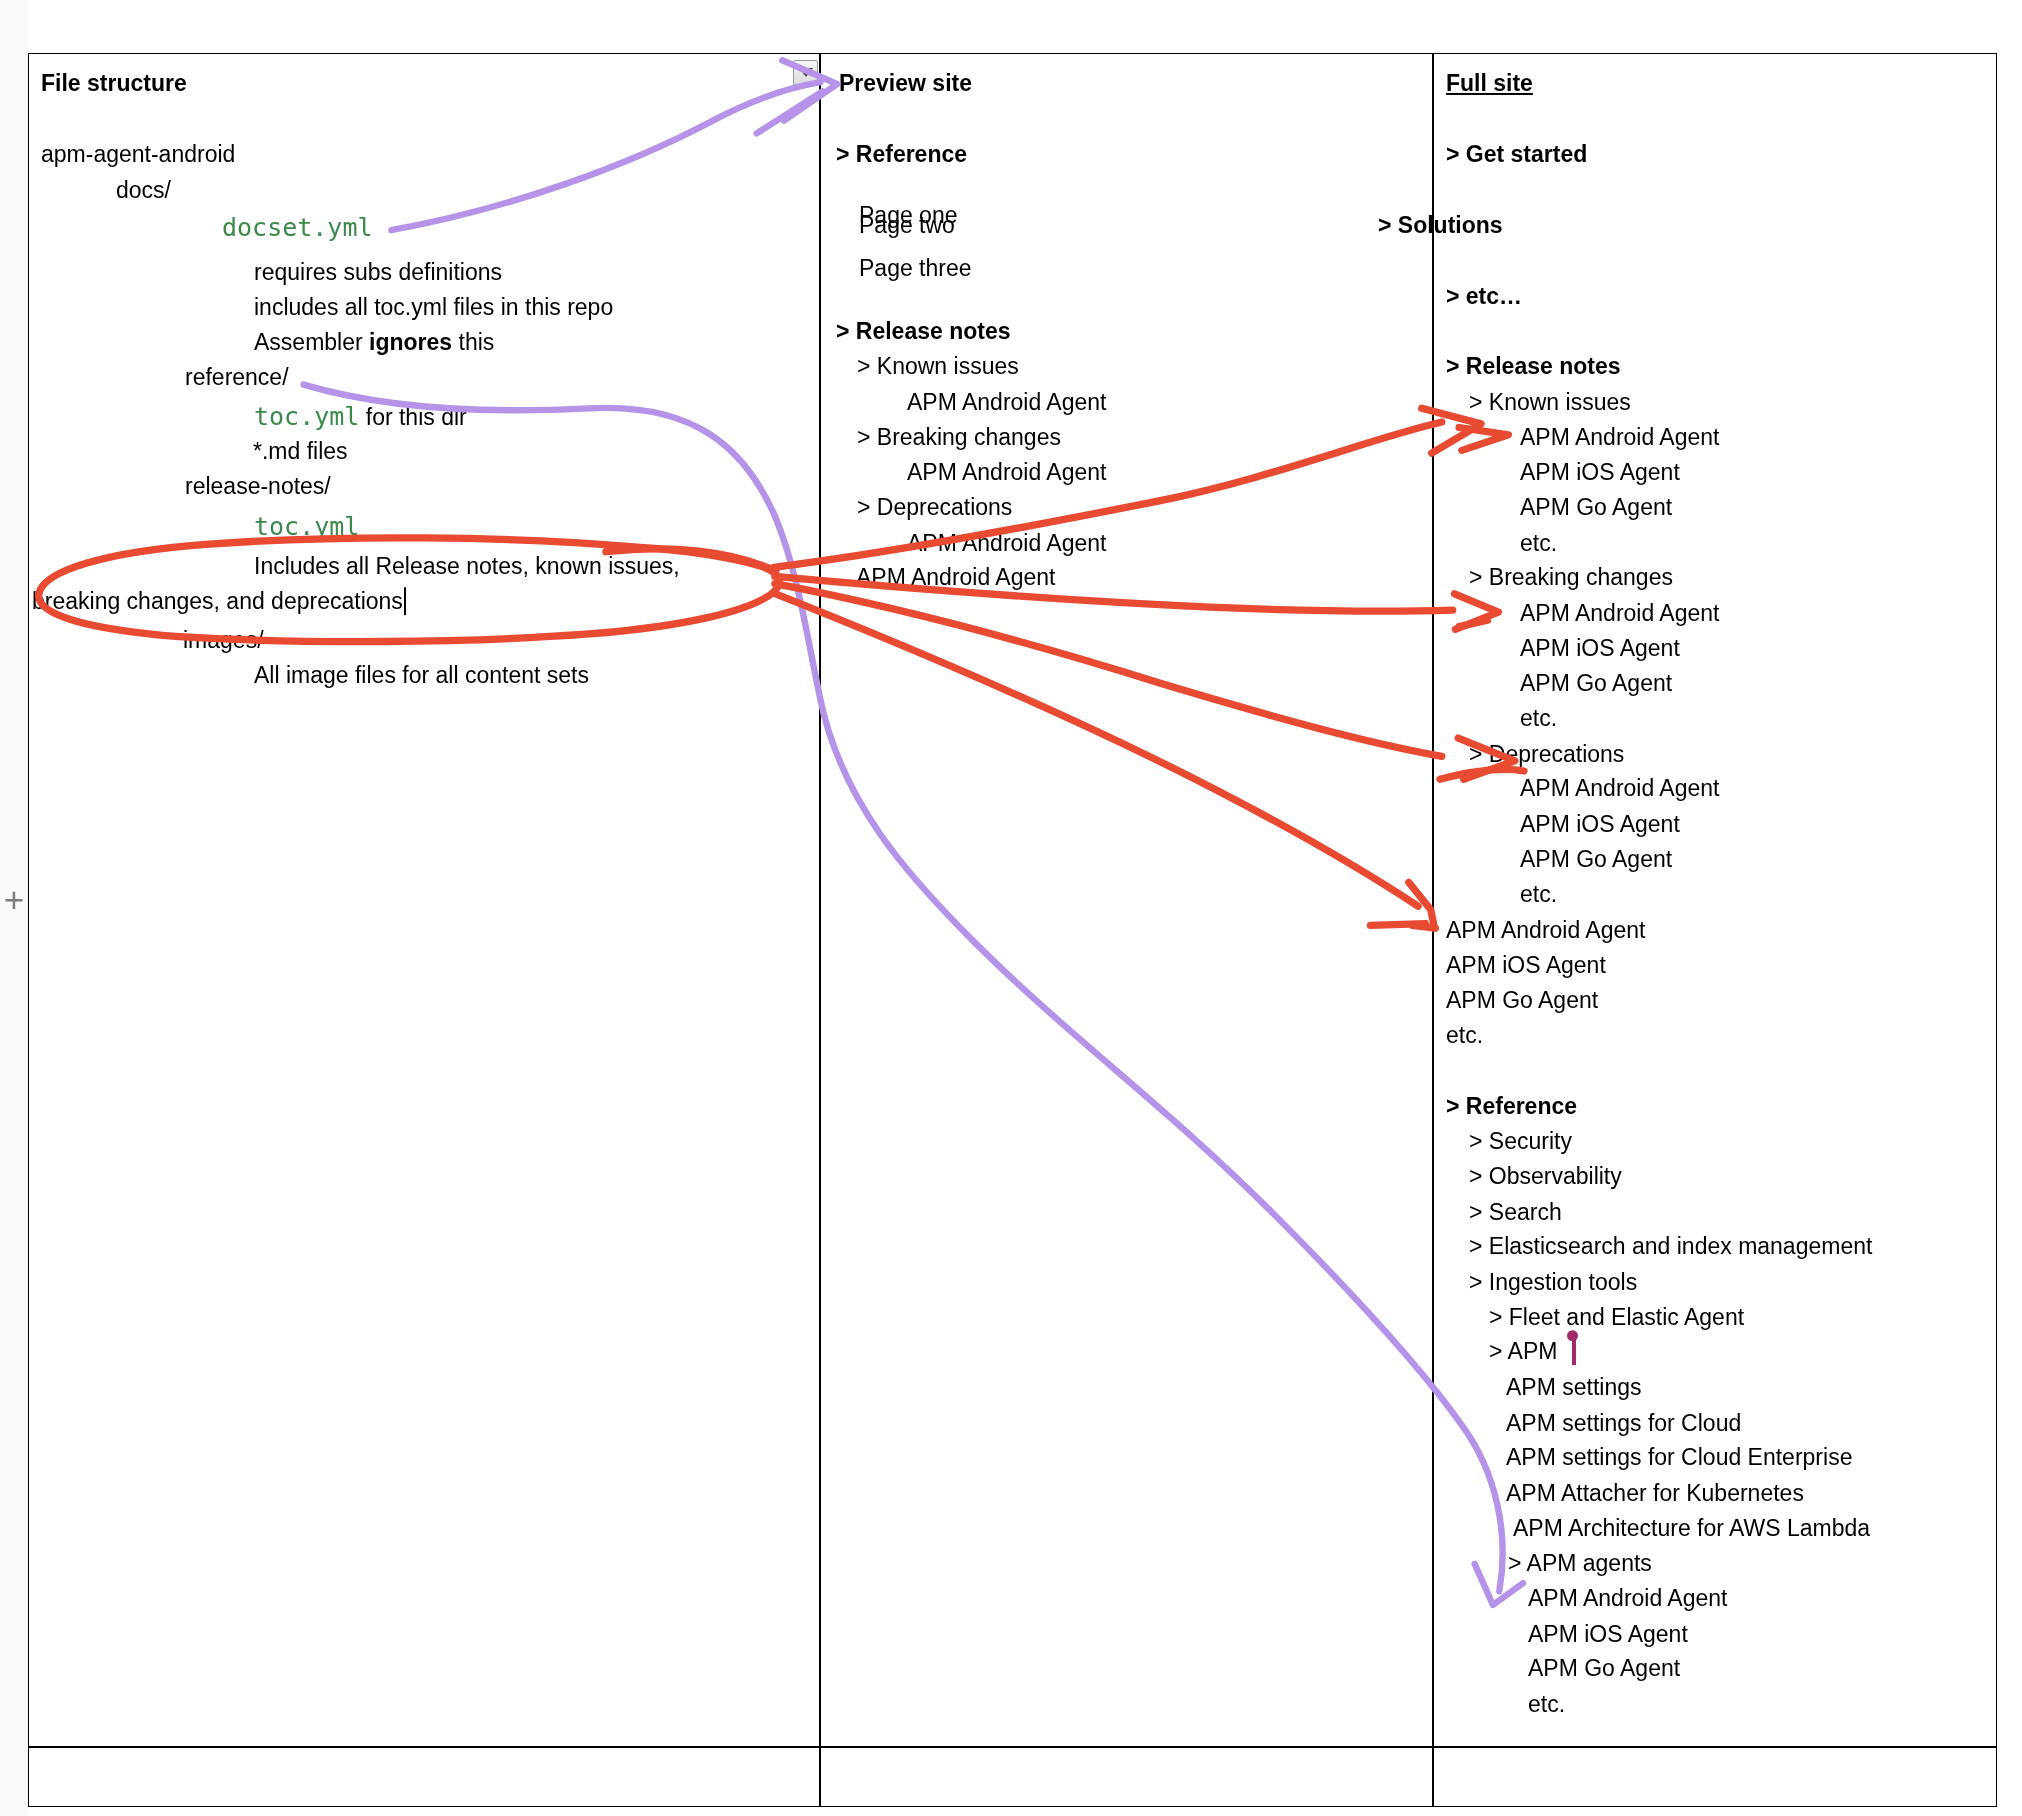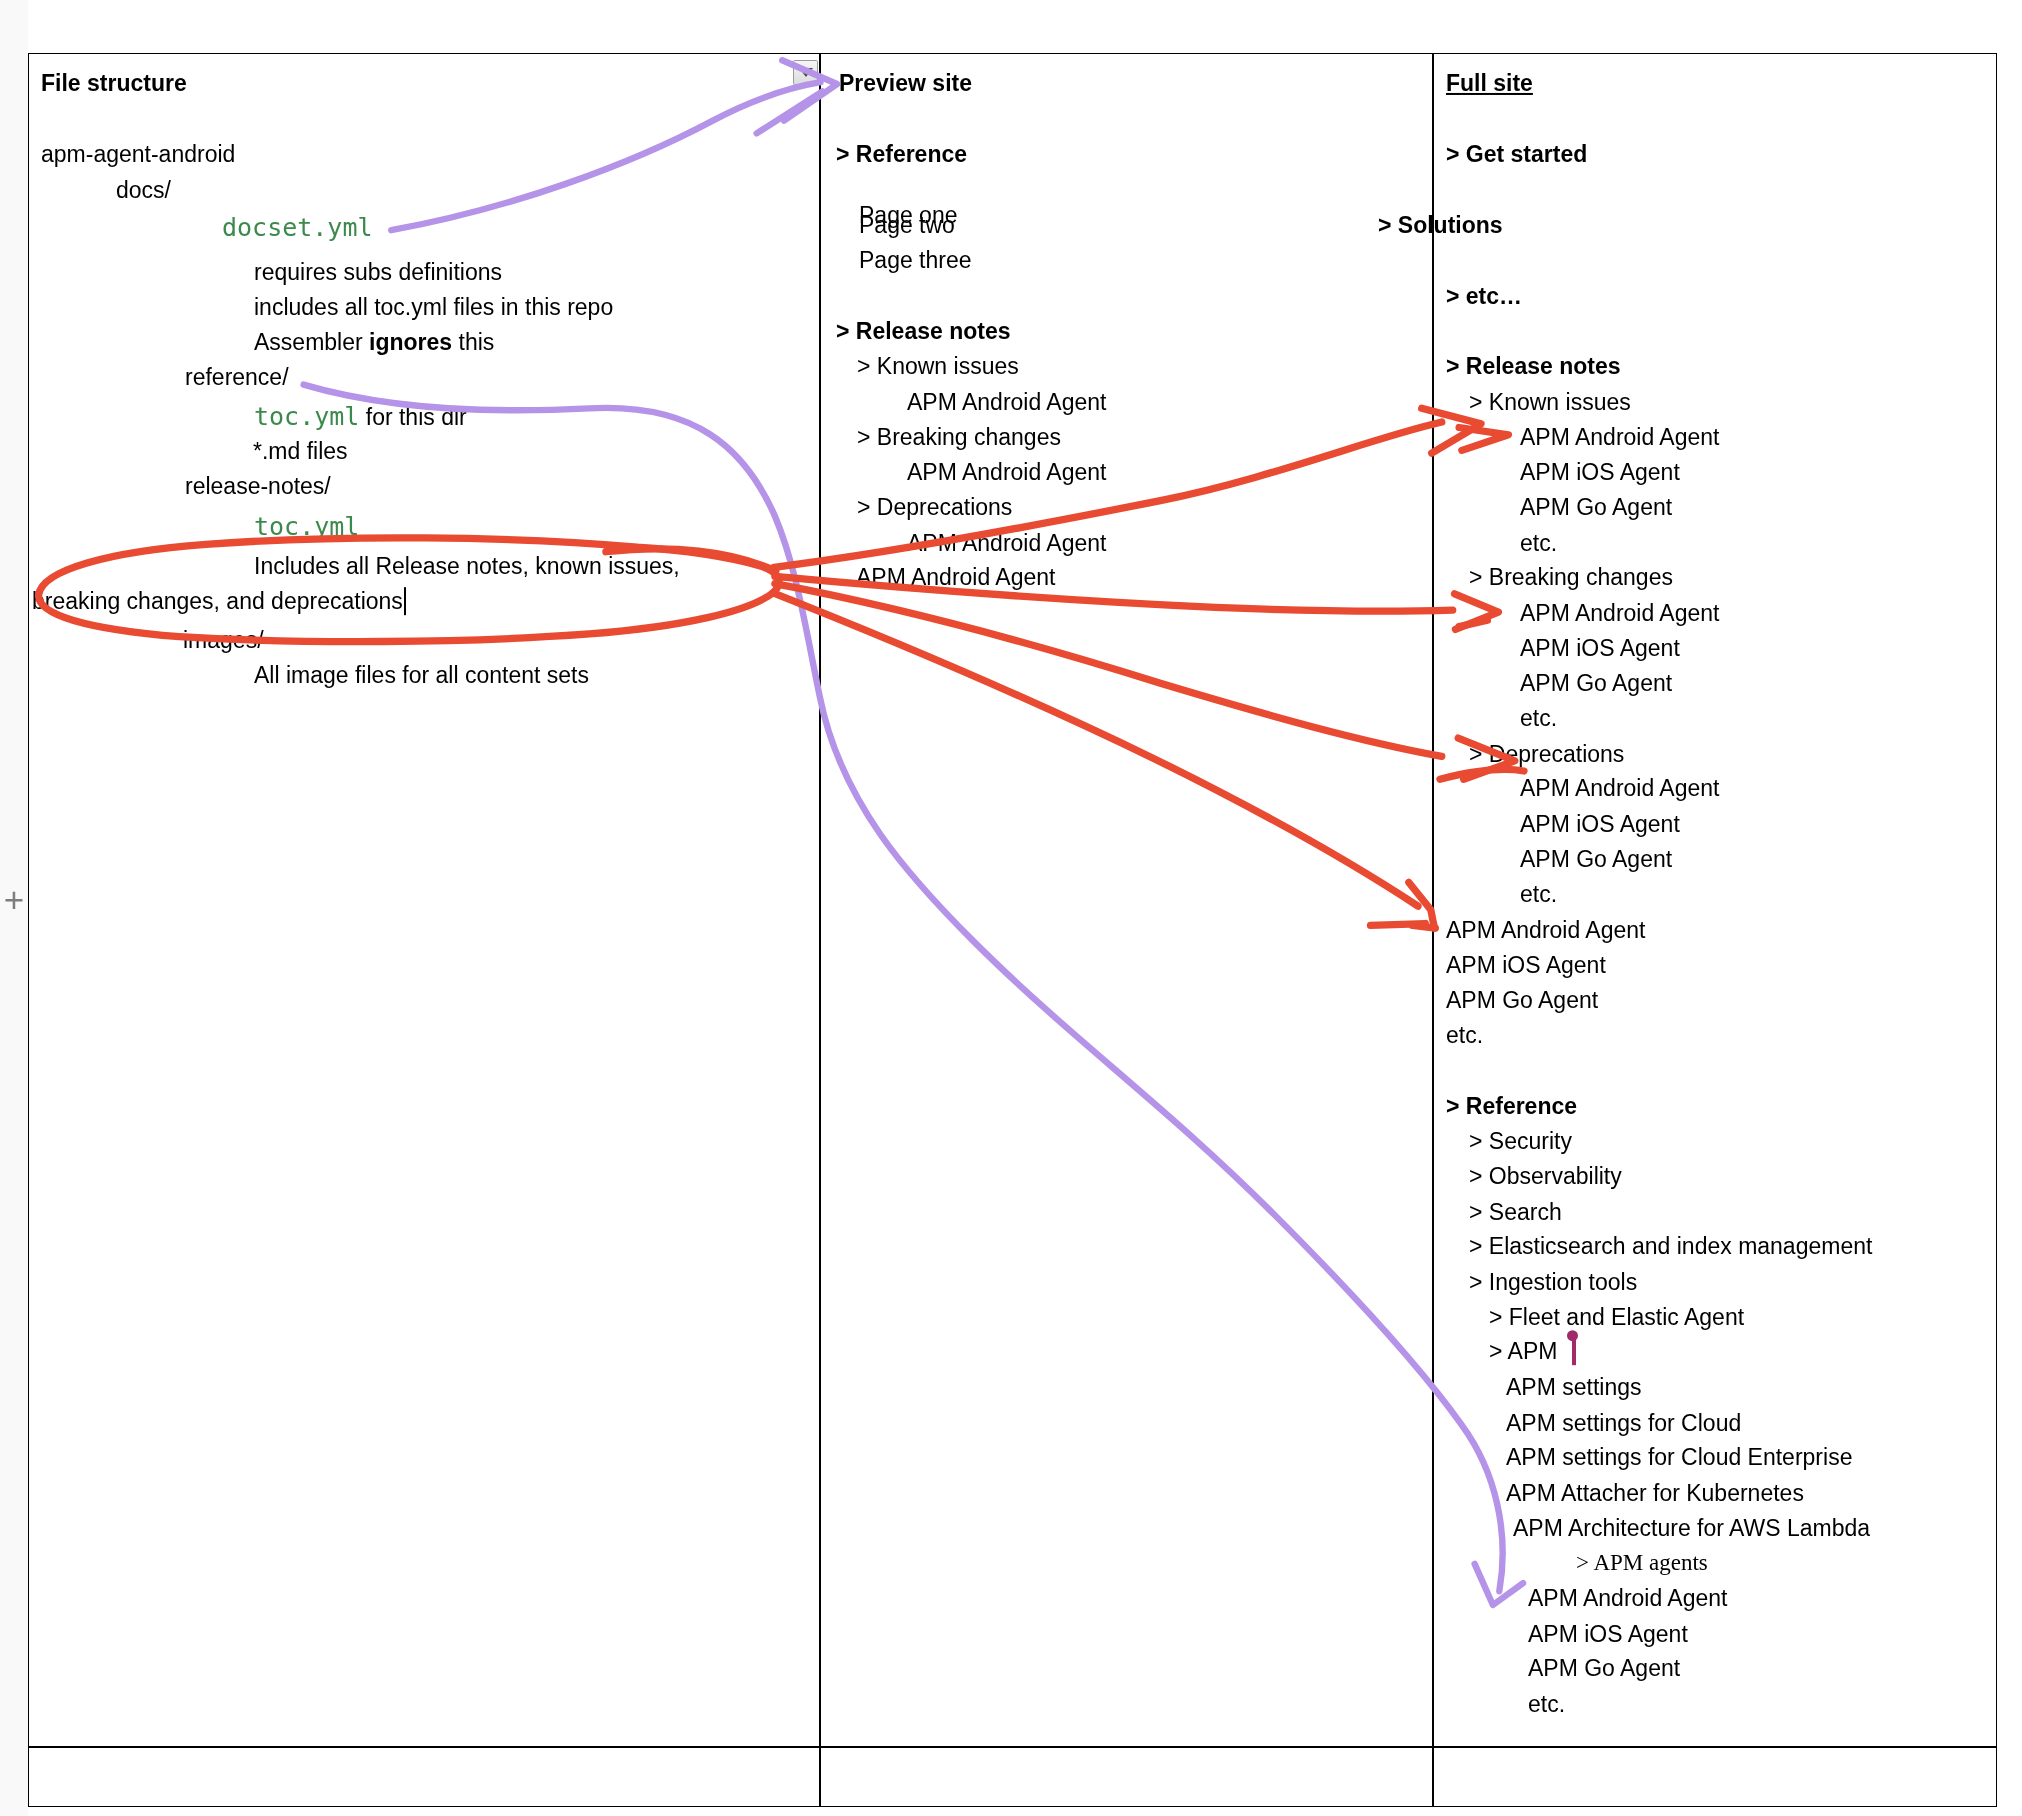--- a/index.html
+++ b/index.html
@@ -63,21 +63,21 @@
       <div class="doc-line" style="left: 185px; top: 487px;"><span>release-notes/</span></div>
       <div class="doc-line" style="left: 254px; top: 527px;"><span class="seg-c">toc.yml</span></div>
       <div class="doc-line" style="left: 254px; top: 567px;"><span>Includes all Release notes, known issues,</span></div>
       <div class="doc-line" style="left: 32px; top: 603px;"><span>breaking changes, and deprecations</span><span class="caret"></span></div>
       <div class="doc-line" style="left: 183px; top: 641px;"><span>images/</span></div>
       <div class="doc-line" style="left: 254px; top: 676px;"><span>All image files for all content sets</span></div>
       <div class="doc-line" style="left: 839px; top: 84px;"><span class="seg-b">Preview site</span></div>
       <div class="doc-line" style="left: 836px; top: 155px;"><span class="seg-b">&gt; Reference</span></div>
       <div class="doc-line" style="left: 859px; top: 191px; margin-top: 25px;"><span>Page one</span></div>
       <div class="doc-line" style="left: 859px; top: 226px;"><span>Page two</span></div>
-      <div class="doc-line" style="left: 859px; top: 261px;"><span>Page three</span></div>
+      <div class="doc-line" style="left: 859px; top: 269px;"><span>Page three</span></div>
       <div class="doc-line" style="left: 836px; top: 332px;"><span class="seg-b">&gt; Release notes</span></div>
       <div class="doc-line" style="left: 857px; top: 367px;"><span>&gt; Known issues</span></div>
       <div class="doc-line" style="left: 907px; top: 403px;"><span>APM Android Agent</span></div>
       <div class="doc-line" style="left: 857px; top: 438px;"><span>&gt; Breaking changes</span></div>
       <div class="doc-line" style="left: 907px; top: 473px;"><span>APM Android Agent</span></div>
       <div class="doc-line" style="left: 857px; top: 508px;"><span>&gt; Deprecations</span></div>
       <div class="doc-line" style="left: 907px; top: 544px;"><span>APM Android Agent</span></div>
       <div class="doc-line" style="left: 856px; top: 578px;"><span>APM Android Agent</span></div>
       <div class="doc-line" style="left: 1446px; top: 84px; text-decoration: underline;"><span class="seg-b">Full site</span></div>
       <div class="doc-line" style="left: 1446px; top: 155px;"><span class="seg-b">&gt; Get started</span></div>
@@ -109,21 +109,21 @@
       <div class="doc-line" style="left: 1469px; top: 1213px;"><span>&gt; Search</span></div>
       <div class="doc-line" style="left: 1469px; top: 1247px;"><span>&gt; Elasticsearch and index management</span></div>
       <div class="doc-line" style="left: 1469px; top: 1283px;"><span>&gt; Ingestion tools</span></div>
       <div class="doc-line" style="left: 1489px; top: 1318px;"><span>&gt; Fleet and Elastic Agent</span></div>
       <div class="doc-line" style="left: 1489px; top: 1353px;"><span>&gt; APM </span><span class="caret caret-m"></span></div>
       <div class="doc-line" style="left: 1506px; top: 1388px;"><span>APM settings</span></div>
       <div class="doc-line" style="left: 1506px; top: 1424px;"><span>APM settings for Cloud</span></div>
       <div class="doc-line" style="left: 1506px; top: 1458px;"><span>APM settings for Cloud Enterprise</span></div>
       <div class="doc-line" style="left: 1506px; top: 1494px;"><span>APM Attacher for Kubernetes</span></div>
       <div class="doc-line" style="left: 1506px; top: 1529px; margin-left: 7px;"><span>APM Architecture for AWS Lambda</span></div>
-      <div class="doc-line" style="left: 1576px; top: 1564px; font-family: Liberation Serif, serif;"><span>&gt; APM agents</span></div>
+      <div class="doc-line" style="left: 1508px; top: 1564px;"><span>&gt; APM agents</span></div>
       <div class="doc-line" style="left: 1528px; top: 1599px;"><span>APM Android Agent</span></div>
       <div class="doc-line" style="left: 1528px; top: 1635px;"><span>APM iOS Agent</span></div>
       <div class="doc-line" style="left: 1528px; top: 1669px;"><span>APM Go Agent</span></div>
       <div class="doc-line" style="left: 1528px; top: 1705px;"><span>etc.</span></div>
     </div>
 
   <svg class="ann" viewBox="0 0 2214 1988">
 
     <path class="ann-p" d="M 428 252 C 560 228, 690 180, 780 132 C 822 110, 862 96, 898 90"></path>
     <path class="ann-p" d="M 858 132 L 916 92 L 856 66"></path>

